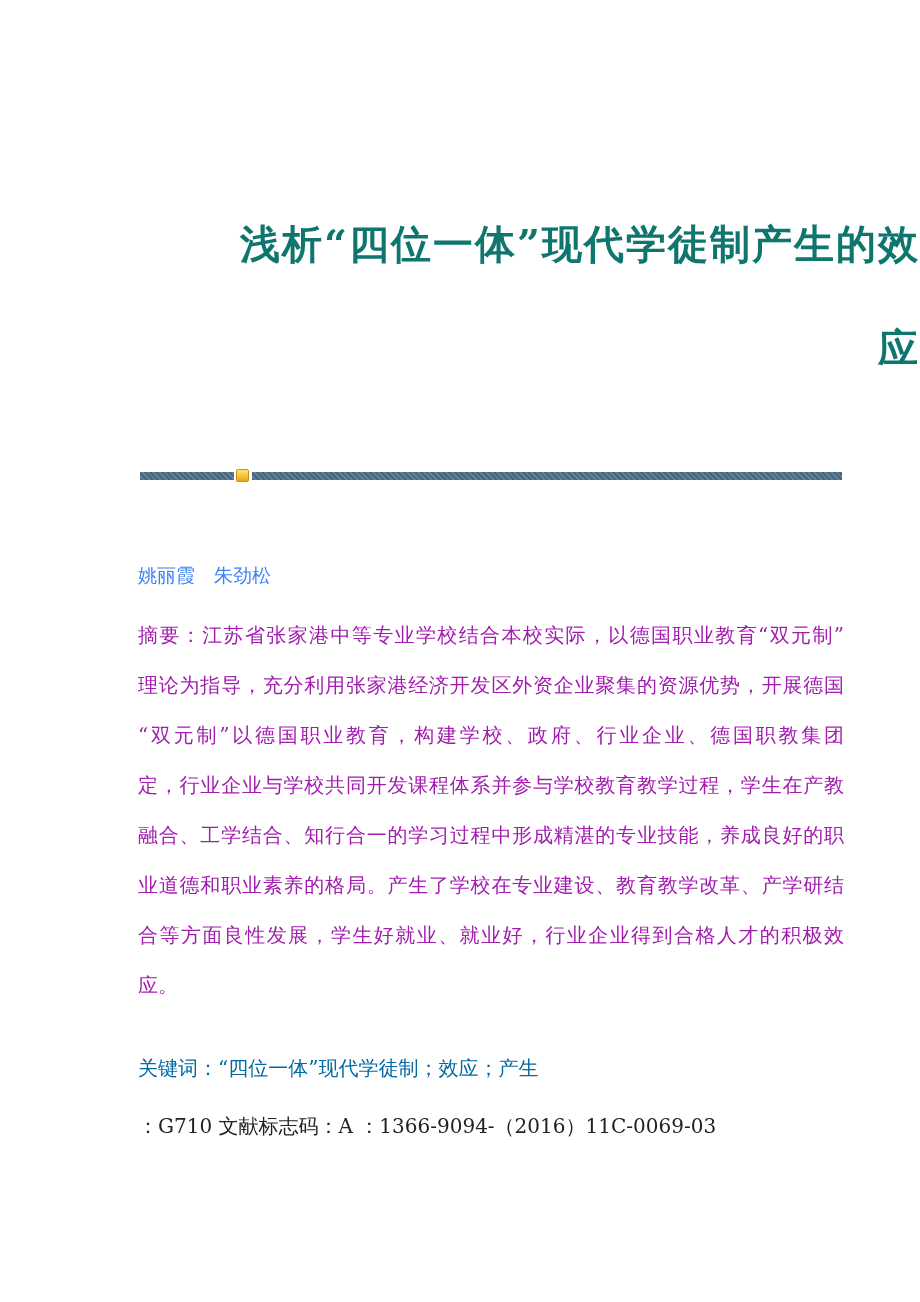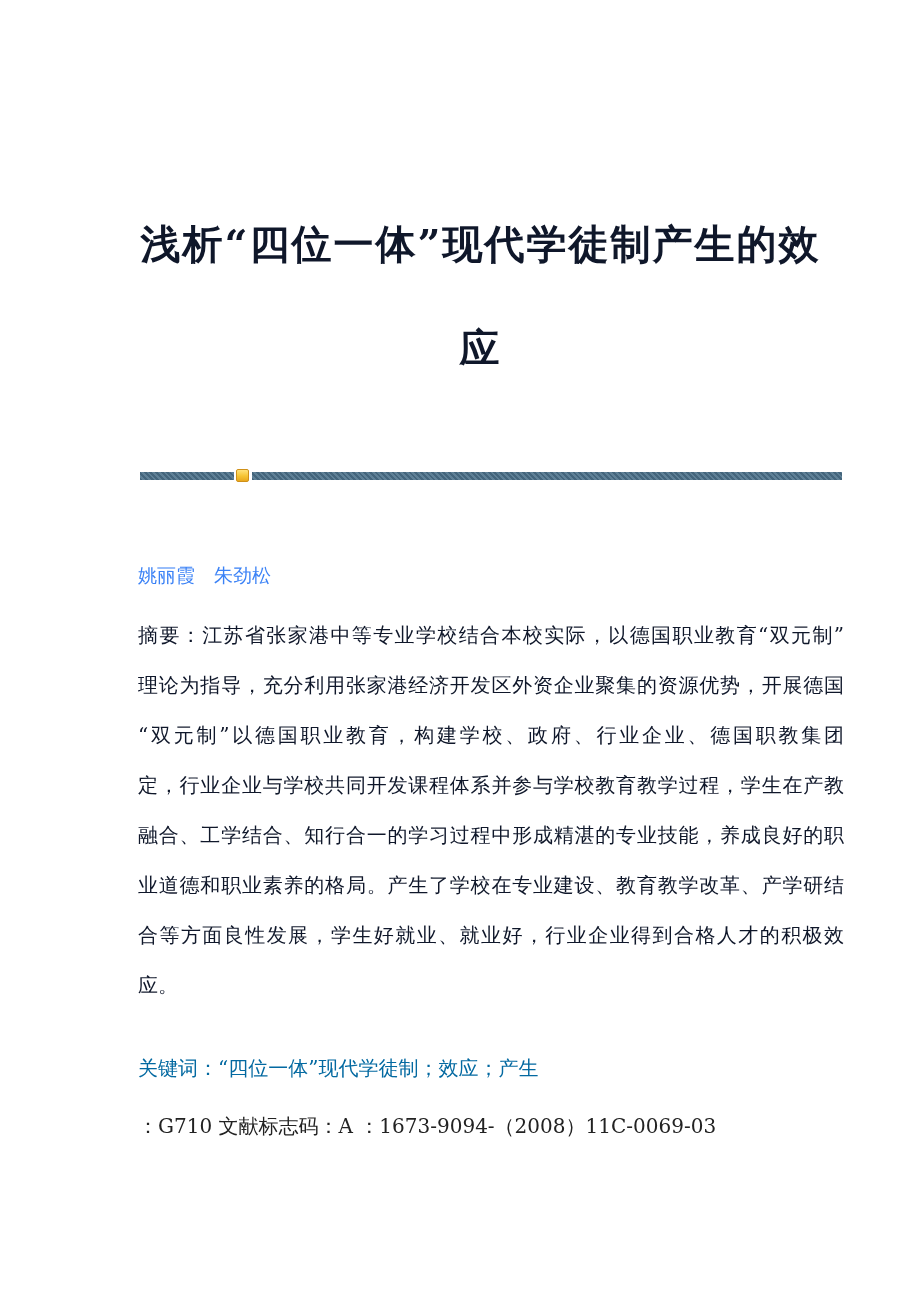--- a/index.html
+++ b/index.html
@@ -12,24 +12,24 @@
     background: #ffffff;
     font-family: "DejaVu Serif", "Liberation Serif", serif;
     color: #1c1c1c;
     overflow: hidden;
   }
   .title {
     position: absolute;
     top: 192px;
     left: 0;
     right: 0;
-    text-align: center;
+    text-align: right;
     font-size: 40px;
     font-weight: bold;
-    color: #0f172a;
+    color: #0f766e;
     line-height: 104px;
     letter-spacing: 2px;
     padding-left: 41px;
   }
   .divider {
     position: absolute;
     top: 472px;
     left: 140px;
     width: 702px;
     height: 8px;
@@ -60,21 +60,21 @@
     font-size: 19px;
     line-height: 30px;
     color: #3b82f6;
   }
   .abstract {
     position: absolute;
     top: 610px;
     left: 138px;
     width: 706px;
     font-size: 20px;
-    color: #0f172a;
+    color: #a21caf;
   }
   .abstract .line {
     height: 50px;
     line-height: 50px;
     text-align: justify;
     text-align-last: justify;
     white-space: nowrap;
   }
   .abstract .line.last {
     text-align: left;
@@ -123,15 +123,15 @@
     <div class="line">“双元制”以德国职业教育，构建学校、政府、行业企业、德国职教集团</div>
     <div class="line">定，行业企业与学校共同开发课程体系并参与学校教育教学过程，学生在产教</div>
     <div class="line">融合、工学结合、知行合一的学习过程中形成精湛的专业技能，养成良好的职</div>
     <div class="line">业道德和职业素养的格局。产生了学校在专业建设、教育教学改革、产学研结</div>
     <div class="line">合等方面良性发展，学生好就业、就业好，行业企业得到合格人才的积极效</div>
     <div class="line last">应。</div>
   </div>
 
   <div class="keywords">关键词：“四位一体”现代学徒制；效应；产生</div>
 
-  <div class="classification">：G710 文献标志码：A ：1673-9094-（2008）11C-0069-03</div>
+  <div class="classification">：G710 文献标志码：A ：1366-9094-（2016）11C-0069-03</div>
 
 </div>
 
 </body></html>

